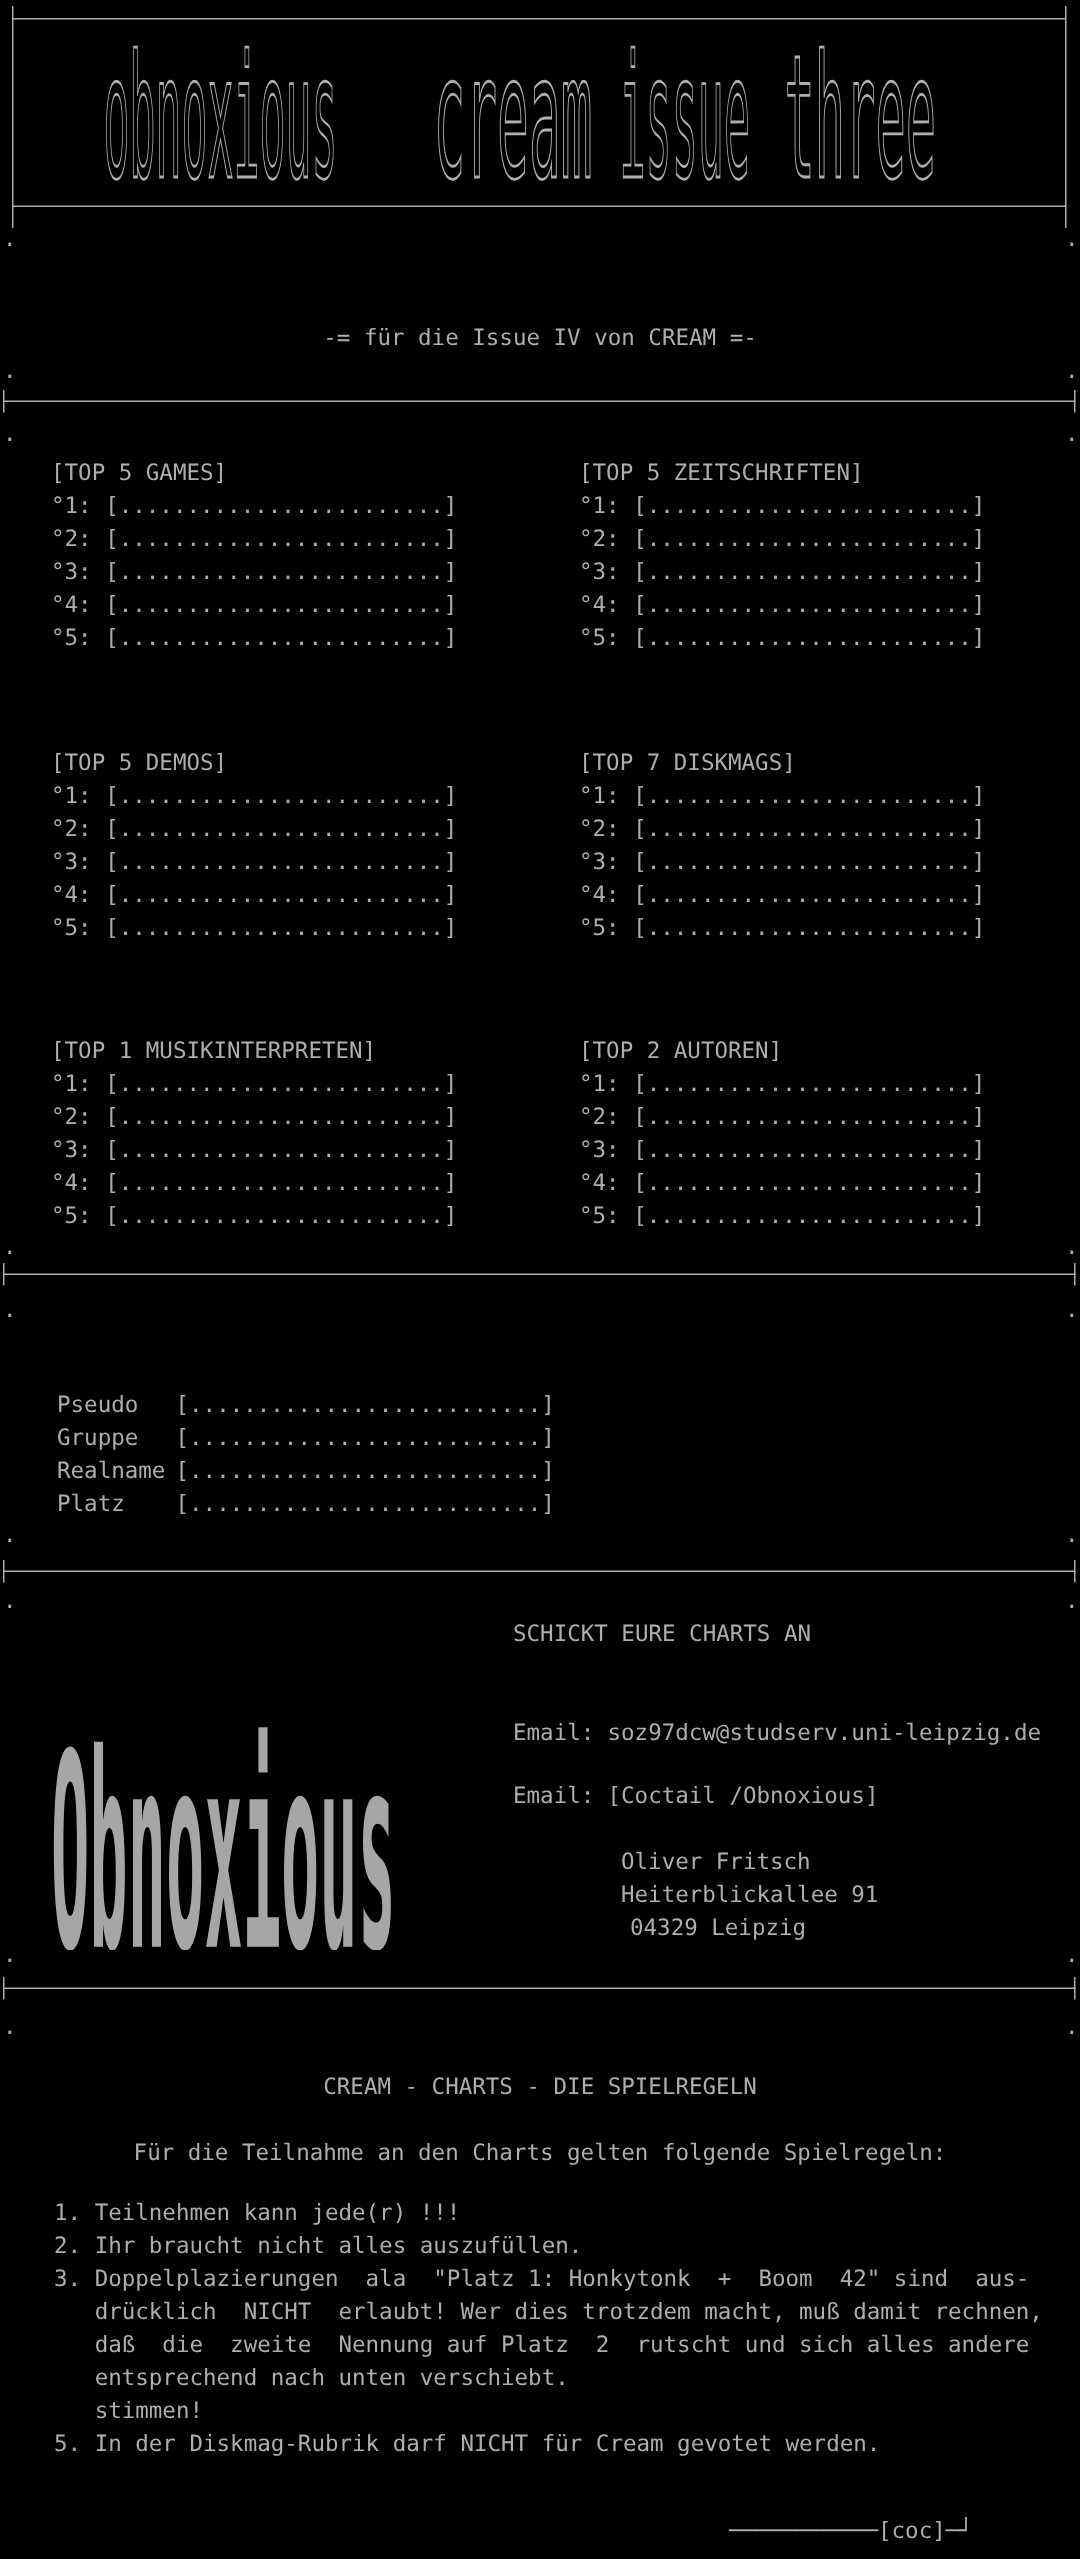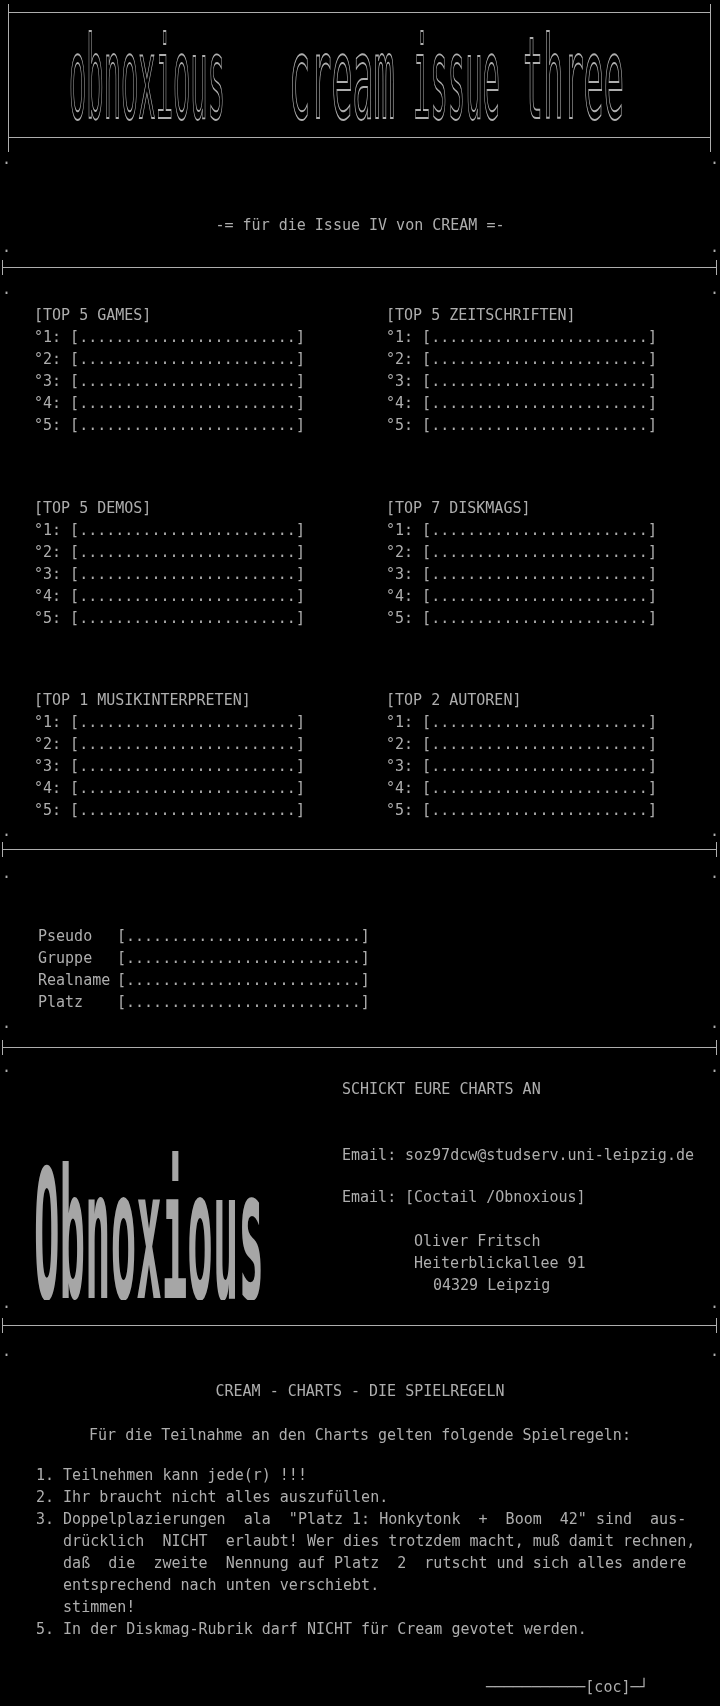--- a/index.html
+++ b/index.html
@@ -157,21 +157,21 @@
   <div class="edots" style="top:1056px">
       <span class="ld">.</span>
       <span class="rd">.</span>
     </div>
 
   <div class="r" style="left:342px;top:1078px">SCHICKT EURE CHARTS AN</div>
   <div class="r" style="left:342px;top:1144px"><span class="clabel">Email:</span><span>soz97dcw@studserv.uni-leipzig.de</span></div>
   <div class="r" style="left:342px;top:1186px"><span class="clabel">Email:</span><span>[Coctail /Obnoxious]</span></div>
   <div class="r" style="left:414px;top:1230px">Oliver Fritsch</div>
   <div class="r" style="left:414px;top:1252px">Heiterblickallee 91</div>
-  <div class="r" style="left:433px;top:1274px">04329 Leipzig</div>
+  <div class="r" style="left:420px;top:1274px">04329 Leipzig</div>
 
   <svg width="300" height="150" viewBox="0 0 300 150" style="left:0;top:1150px">
     <g transform="scale(1,3)">
       <text x="34" y="49.3" font-size="60" font-weight="bold" fill="#a6a6a6" textLength="230" lengthAdjust="spacingAndGlyphs">Obnoxious</text>
     </g>
   </svg>
 
   <div class="edots" style="top:1292px">
       <span class="ld">.</span>
       <span class="rd">.</span>

